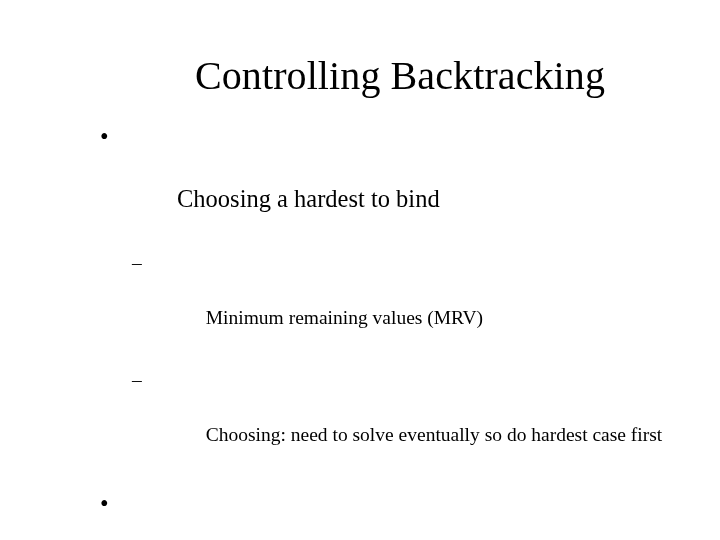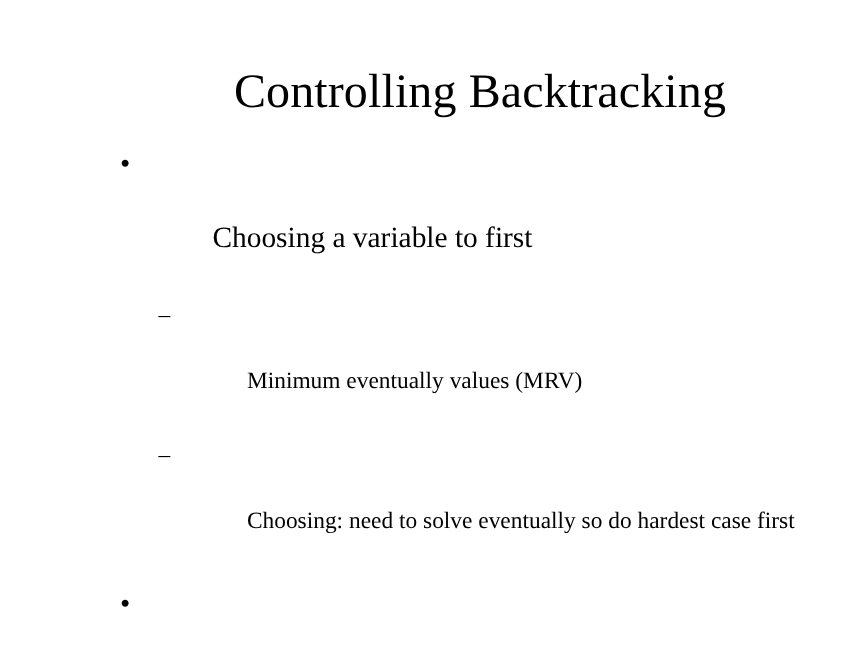--- a/index.html
+++ b/index.html
@@ -99,26 +99,26 @@
 
 <div class="slide">
 
   <div class="slide-title">Controlling Backtracking</div>
 
   <div class="body-area">
 
     <div class="group">
       <div class="bullet-l1">
         <span class="marker">•</span>
-        <span>Choosing a variable to first</span>
+        <span>Choosing a hardest to bind</span>
       </div>
       <div class="sub-list">
         <div class="bullet-l2">
           <span class="marker">–</span>
-          <span>Minimum eventually values (MRV)</span>
+          <span>Minimum remaining values (MRV)</span>
         </div>
         <div class="bullet-l2">
           <span class="marker">–</span>
           <span>Choosing: need to solve eventually so do hardest case first</span>
         </div>
       </div>
     </div>
 
     <div class="group">
       <div class="bullet-l1">

